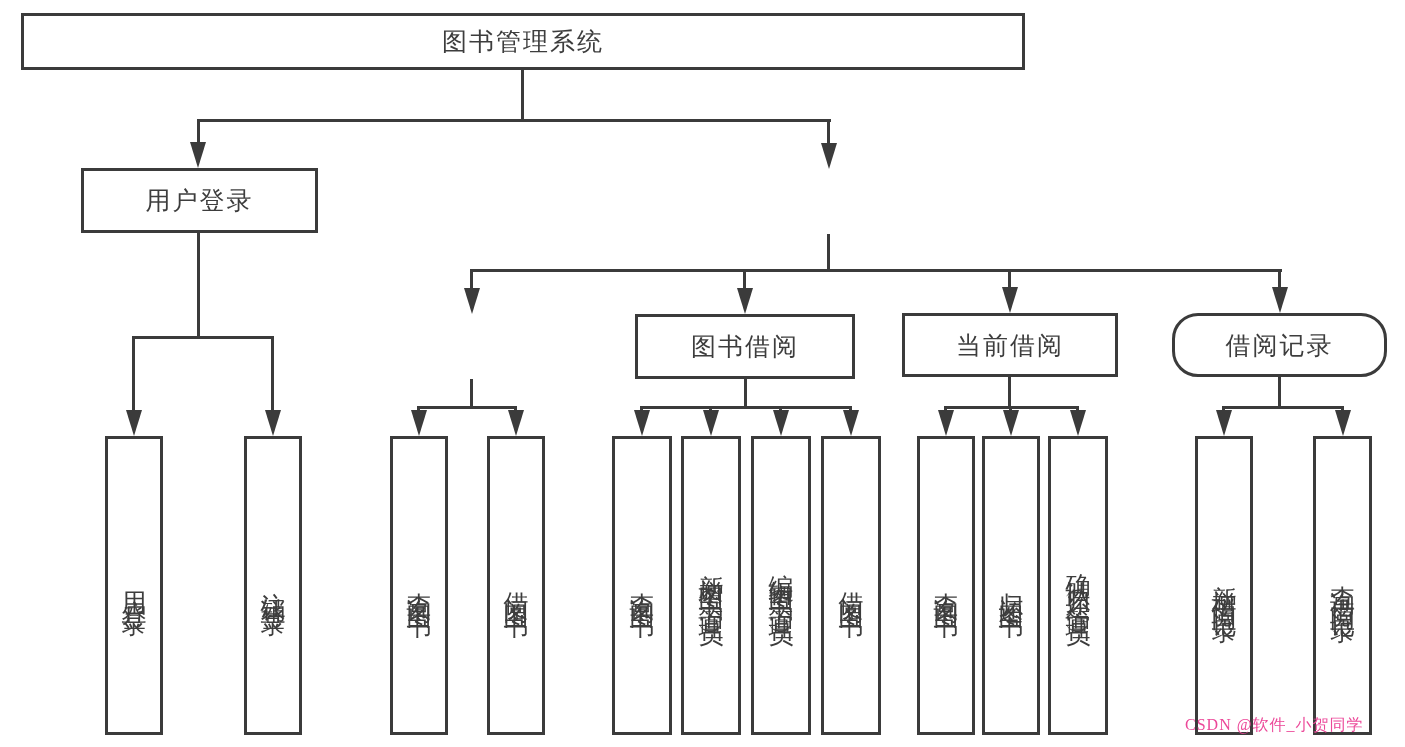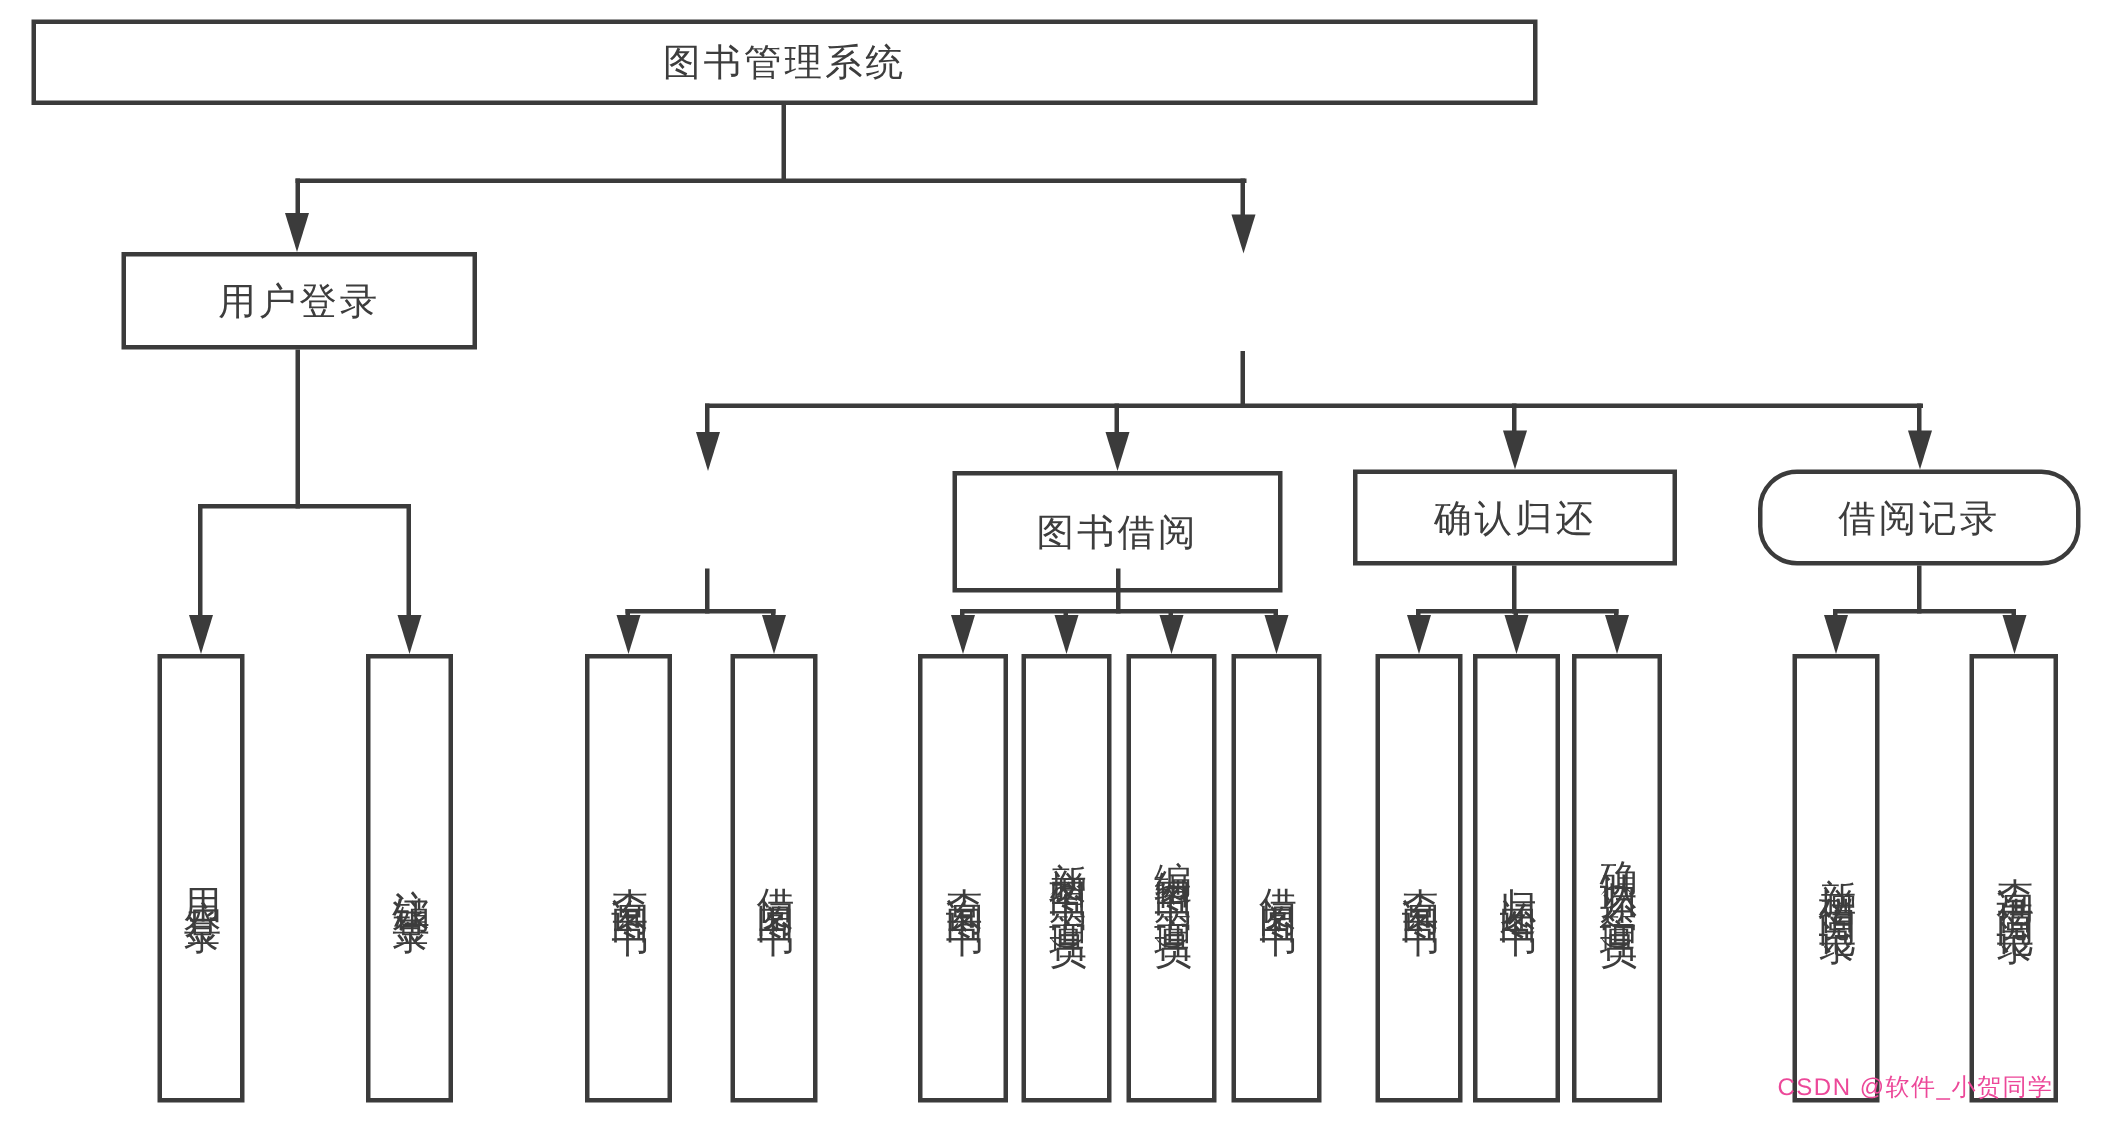--- a/index.html
+++ b/index.html
@@ -1,20 +1,20 @@
 <!DOCTYPE html>
 <html><head>
 <meta charset="utf-8">
 <style>
   html,body{margin:0;padding:0;background:#ffffff;}
   #canvas{
     position:relative;
     width:1405px;height:747px;
     background:#ffffff;
-    font-family:Liberation Sans, sans-serif;
+    font-family:Liberation Serif, serif;
     overflow:hidden;
   }
   
   .b{
     position:absolute;
     box-sizing:border-box;
     border:3px solid #3b3b3b;
     background:#ffffff;
     color:#3d3d3d;
     display:flex;
@@ -79,22 +79,22 @@
   <div class="hl" style="left:470px;top:269px;width:812px;"></div>
   <div class="vl" style="left:470px;top:269px;height:25px;"></div>
   <div class="ar" style="left:464px;top:288px;"></div>
   <div class="vl" style="left:743px;top:269px;height:25px;"></div>
   <div class="ar" style="left:737px;top:288px;"></div>
   <div class="vl" style="left:1008px;top:269px;height:25px;"></div>
   <div class="ar" style="left:1002px;top:287px;"></div>
   <div class="vl" style="left:1278px;top:269px;height:25px;"></div>
   <div class="ar" style="left:1272px;top:287px;"></div>
 
-  <div class="b" style="left:635px;top:314px;width:220px;height:81px;">图书借阅</div>
-  <div class="b" style="left:902px;top:313px;width:216px;height:64px;">确认归还</div>
+  <div class="b" style="left:635px;top:314px;width:220px;height:65px;">图书借阅</div>
+  <div class="b" style="left:902px;top:313px;width:216px;height:64px;">当前借阅</div>
   <div class="b" style="left:1172px;top:313px;width:215px;height:64px;border-radius:26px;">借阅记录</div>
 
   <div class="vl" style="left:470px;top:379px;height:30px;"></div>
   <div class="hl" style="left:417px;top:406px;width:100px;"></div>
   <div class="vl" style="left:417px;top:406px;height:10px;"></div>
   <div class="ar" style="left:411px;top:410px;"></div>
   <div class="vl" style="left:514px;top:406px;height:10px;"></div>
   <div class="ar" style="left:508px;top:410px;"></div>
 
   <div class="vl" style="left:744px;top:379px;height:30px;"></div>

